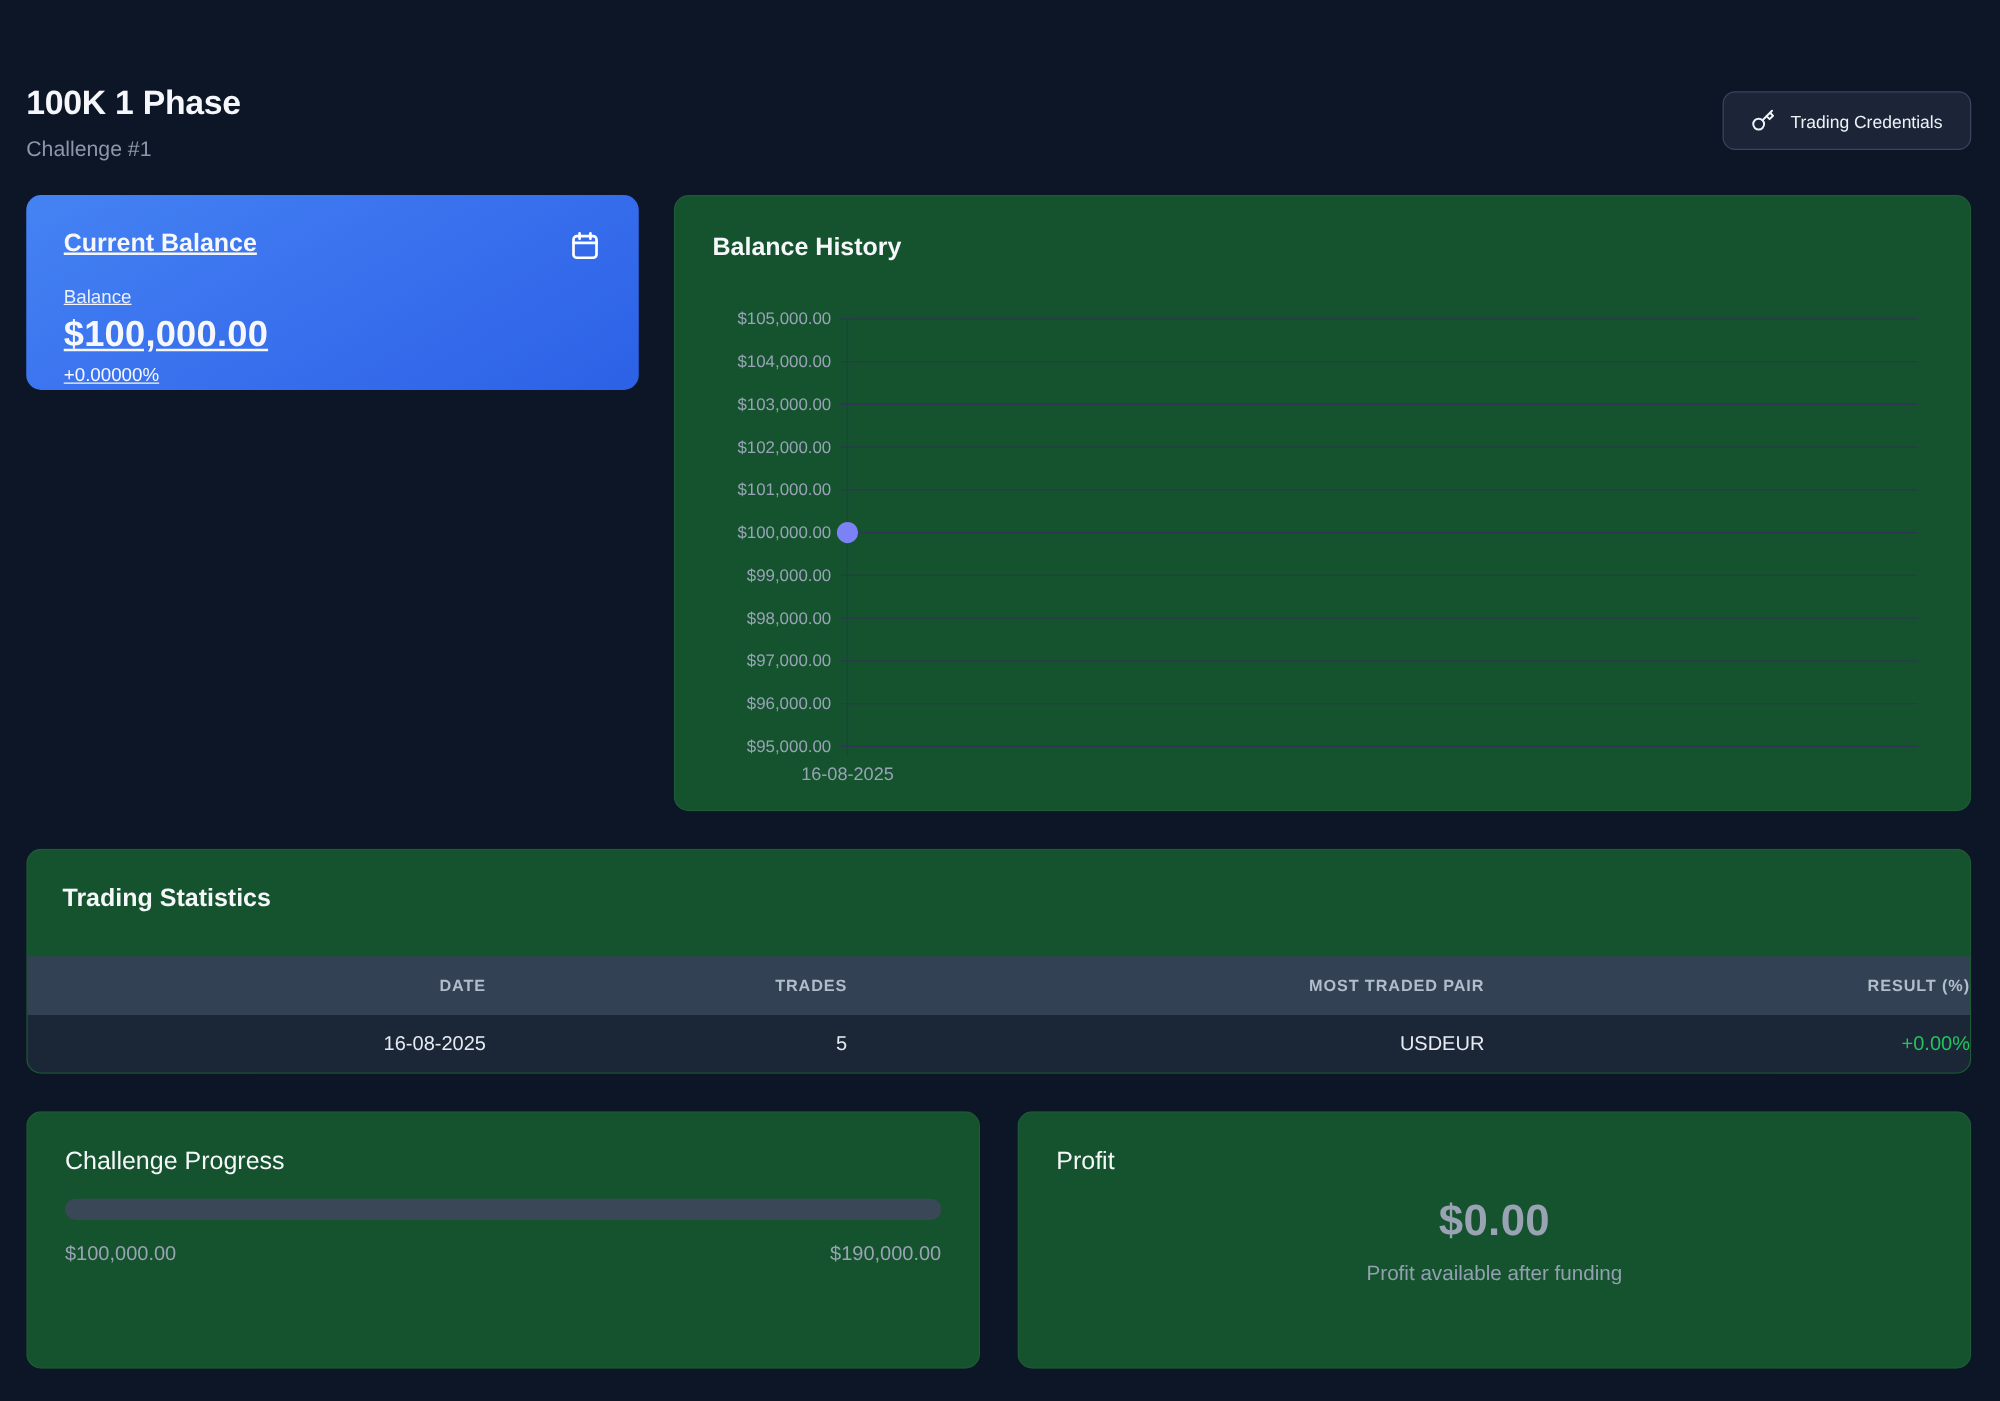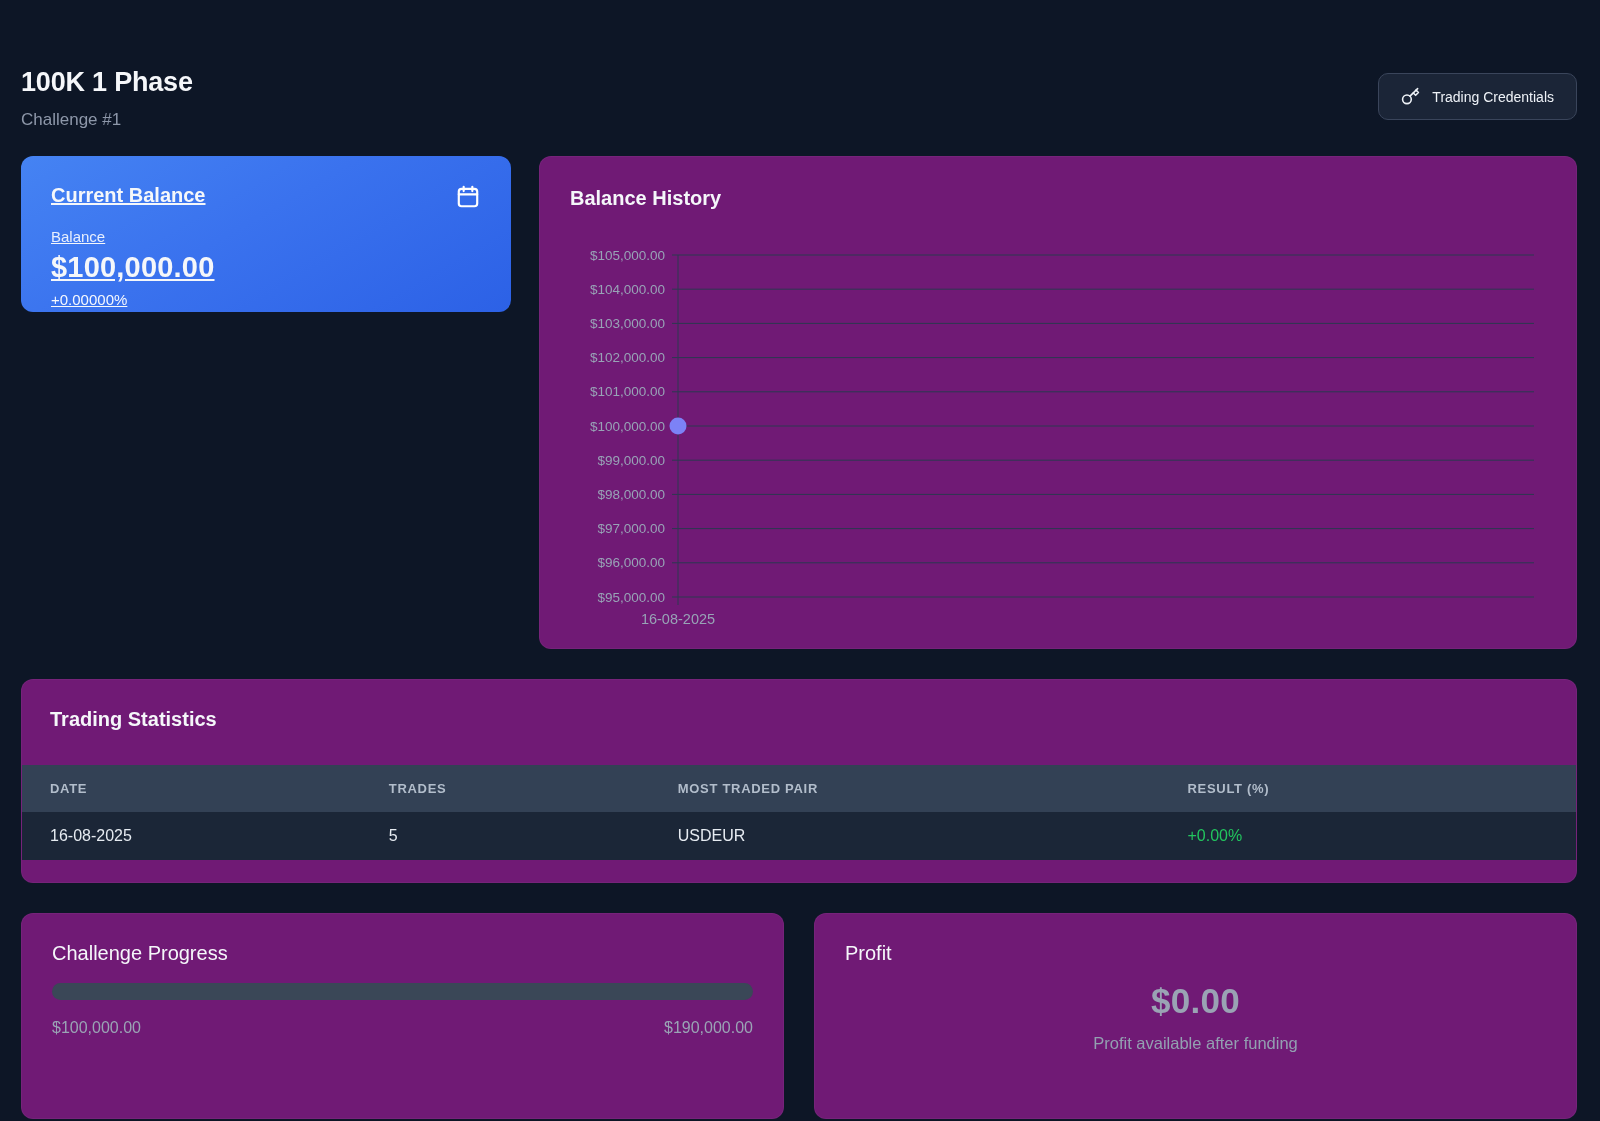--- a/index.html
+++ b/index.html
@@ -20,21 +20,21 @@
     display: flex; align-items: center; gap: 12px;
     background: #1b2537; border: 1px solid #3a455b; border-radius: 10px;
     padding: 13px 22px; margin-top: 10px;
     font-size: 14px; font-weight: 500; color: #eef2f7; cursor: pointer;
     font-family: inherit;
   }
   .cred-btn svg { display: block; }
 
   
   .card {
-    background: #701a75;
+    background: #14532d;
     border: 1px solid rgba(255,255,255,0.045);
     border-radius: 12px;
   }
 
   .top-grid { display: grid; grid-template-columns: 490px 1fr; gap: 28px; align-items: start; }
 
   
   .balance-card {
     height: 156px; border-radius: 12px; padding: 28px 30px;
     background: linear-gradient(150deg, #4583f3 0%, #3a72ee 45%, #2c61e6 100%);
@@ -47,25 +47,26 @@
   .balance-value { margin-top: 6px; font-size: 29px; font-weight: 700; letter-spacing: 0.2px; }
   .balance-change { margin-top: 7px; font-size: 15px; color: rgba(255,255,255,0.95); }
 
   
   .chart-card { height: 493px; position: relative; overflow: hidden; }
   .chart-card-title { padding: 30px 32px 0 30px; font-size: 20px; font-weight: 700; }
   .chart-plot { position: absolute; inset: 0; }
   .chart-plot svg { position: absolute; left: 0; top: 0; }
 
   
-  .stats-card { margin-top: 30px; height: 204px; overflow: hidden; }
+  .stats-card { margin-top: 30px; height: 180px; overflow: hidden; }
   .stats-title { padding: 28px 28px 0 28px; font-size: 20px; font-weight: 700; height: 85px; }
   .stats-header, .stats-row {
     display: grid; grid-template-columns: 23.6% 18.6% 32.8% 25%;
     align-items: center;
+    text-align: right;
   }
   .stats-header { height: 47px; background: #334155; }
   .stats-header span {
     font-size: 13px; font-weight: 700; color: #b2bdcb; letter-spacing: 0.7px;
   }
   .stats-header span:first-child, .stats-row span:first-child { padding-left: 28px; }
   .stats-row { height: 48px; background: #1b2637; }
   .stats-row span { font-size: 16px; color: #e6ebf1; }
   .stats-row .result-pos { color: #22c55e; }
 

